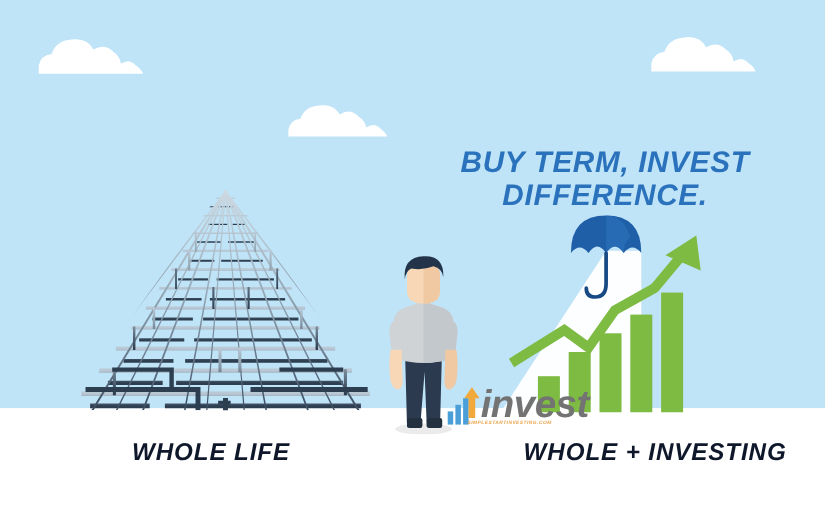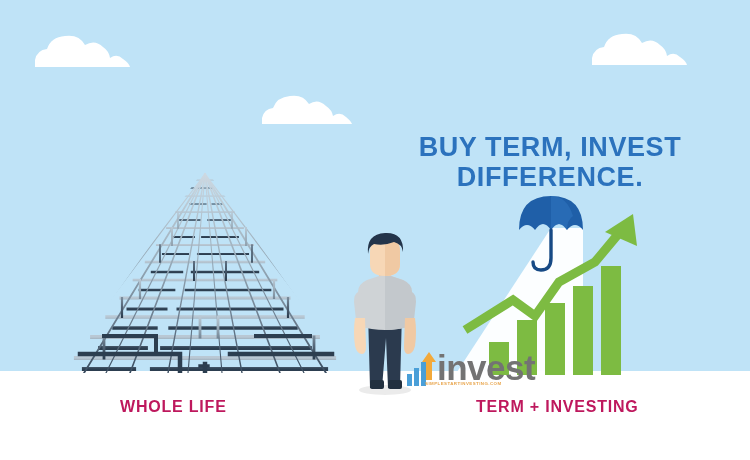--- a/index.html
+++ b/index.html
@@ -1,21 +1,21 @@
 <!DOCTYPE html>
 <html><head>
 <meta charset="utf-8">
 <style>
   html,body{margin:0;padding:0;}
   body{
     width:750px;height:460px;overflow:hidden;
     font-family:"Liberation Sans", sans-serif;
     background:#bfe3f7;
   }
-  #stage{position:relative;width:750px;height:460px;overflow:hidden;background:#bfe3f7;}
+  #stage{position:relative;width:750px;height:460px;overflow:hidden;background:#bfe3f7;font-style:italic;}
 
   
   .sky{position:absolute;left:0;top:0;width:750px;height:372px;background:#bfe3f7;}
 
   
   .cloud{position:absolute;}
   .cloud svg{display:block;}
 
   
   .ground{position:absolute;left:0;top:371px;width:750px;height:89px;background:#ffffff;}
@@ -30,23 +30,23 @@
     line-height:30px;
     letter-spacing:0.6px;
     font-family:"Liberation Sans", sans-serif;
   }
   .headline .l1{display:block;}
   .headline .l2{display:block;text-align:center;}
 
   
   .floor-label{
     position:absolute;
-    color:#be185d;
+    color:#0f172a;
     font-weight:bold;
-    font-size:16px;
+    font-size:22px;
     letter-spacing:0.8px;
     white-space:nowrap;
   }
   #label-left{left:120px;top:398px;}
   #label-right{left:476px;top:398px;}
 
   
   .maze{position:absolute;left:60px;top:168px;width:290px;height:205px;}
 
   
@@ -233,15 +233,15 @@
       <rect x="2" y="24" width="5" height="12" fill="#4a9fd8"></rect>
       <rect x="9" y="18" width="5" height="18" fill="#4a9fd8"></rect>
       <rect x="16" y="12" width="5" height="24" fill="#4a9fd8"></rect>
       <polygon points="24,2 31,12 27,12 27,30 21,30 21,12 17,12" fill="#f2a93b"></polygon>
     </svg>
     <div class="logo-word">invest</div>
     <div class="logo-tag">SIMPLESTARTINVESTING.COM</div>
   </div>
 
   <div class="floor-label" id="label-left">WHOLE LIFE</div>
-  <div class="floor-label" id="label-right">TERM + INVESTING</div>
+  <div class="floor-label" id="label-right">WHOLE + INVESTING</div>
 
 </div>
 
 </body></html>

